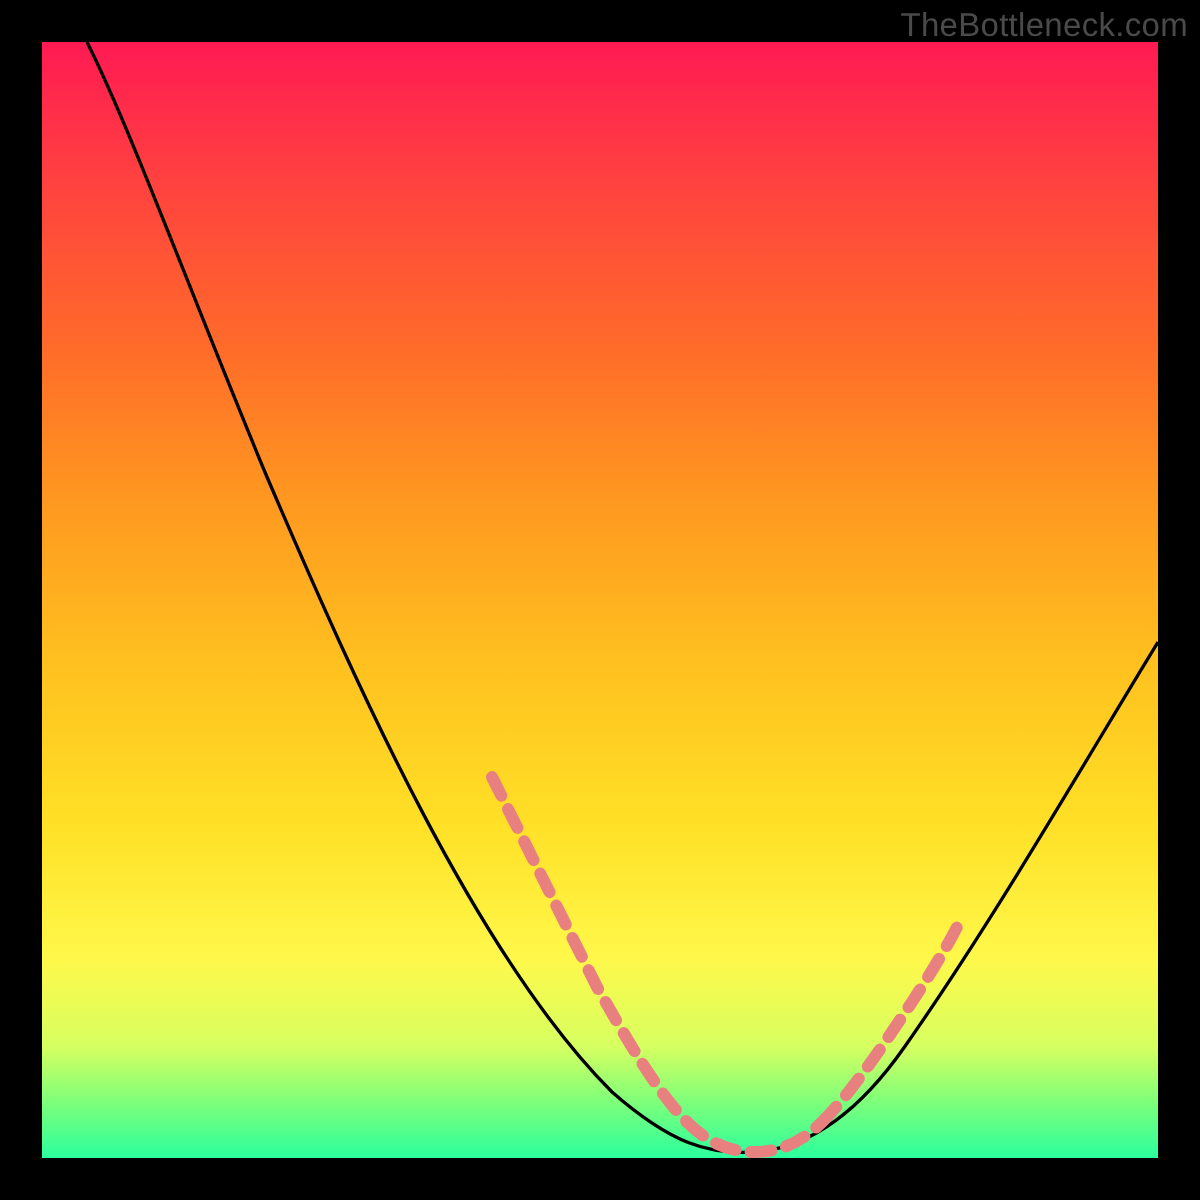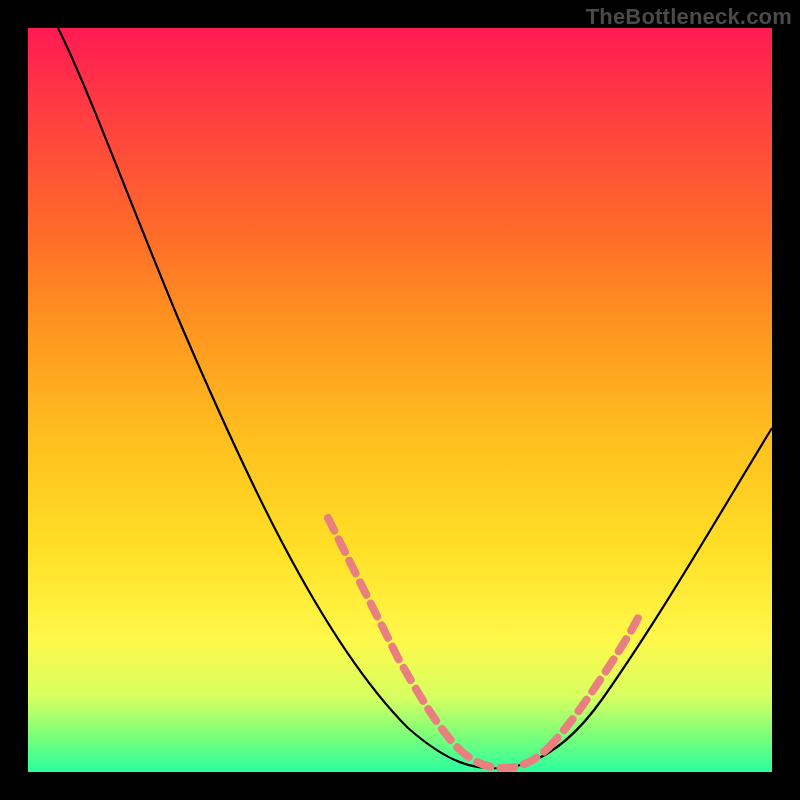--- a/index.html
+++ b/index.html
@@ -27,21 +27,21 @@
       #d6ff60 90%,
       #7eff7a 95%,
       #2bff9e 100%);
   }
   .watermark {
     position: absolute;
     top: 4px;
     right: 8px;
     font-family: Arial, Helvetica, sans-serif;
     font-size: 22px;
-    font-weight: bold;
+    font-weight: normal;
     color: #4a4a4a;
     letter-spacing: 0.2px;
     user-select: none;
   }
   svg.curve-layer {
     position: absolute;
     left: 0;
     top: 0;
     width: 744px;
     height: 744px;

